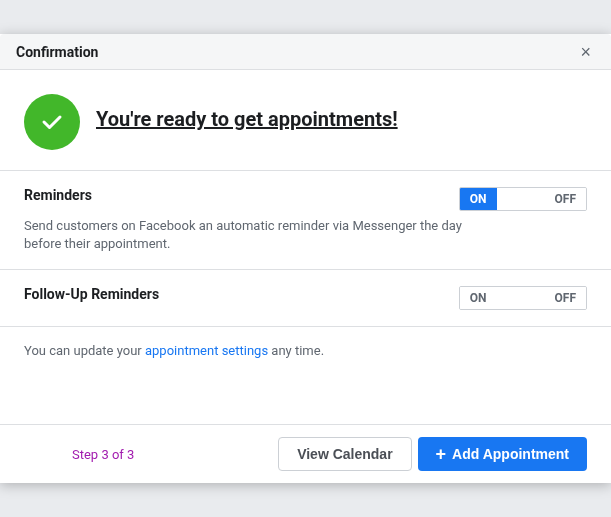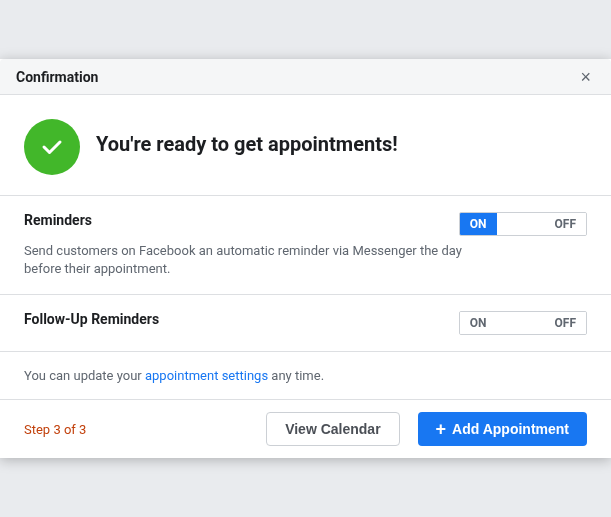--- a/index.html
+++ b/index.html
@@ -8,21 +8,21 @@
       background: #e9ebee;
       display: flex;
       align-items: center;
       justify-content: center;
       width: 611px;
       height: 517px;
       overflow: hidden;
     }
     .dialog {
       width: 611px;
-      height: 399px;
+      height: 449px;
       background: #fff;
       border-radius: 0;
       box-shadow: 0 2px 12px rgba(0,0,0,0.25);
       display: flex;
       flex-direction: column;
     }
     
     .dialog-header {
       display: flex;
       align-items: center;
@@ -73,20 +73,21 @@
     }
     .check-circle svg {
       width: 28px;
       height: 28px;
     }
     .hero-text h2 {
       font-size: 20px;
       font-weight: 700;
       color: #1c1e21;
       margin-bottom: 6px;
+      text-decoration: underline;
     }
     .hero-text p {
       font-size: 13px;
       color: #606770;
       line-height: 1.4;
     }
     
     .settings-section {
       padding: 16px 24px;
       border-bottom: 1px solid #dddfe2;
@@ -161,25 +162,26 @@
       display: flex;
       align-items: center;
       justify-content: space-between;
       padding: 12px 24px;
       border-top: 1px solid #dddfe2;
       background: #fff;
       border-radius: 0 0 4px 4px;
     }
     .step-indicator {
       font-size: 13px;
-      color: #c2410c;
+      color: #a21caf;
+      margin-left: 48px;
     }
     .footer-buttons {
       display: flex;
-      gap: 18px;
+      gap: 6px;
       align-items: flex-start;
     }
     .btn-secondary {
       background: #fff;
       border: 1px solid #ccd0d5;
       border-radius: 4px;
       padding: 8px 18px;
       font-size: 14px;
       font-weight: 600;
       color: #4b4f56;

